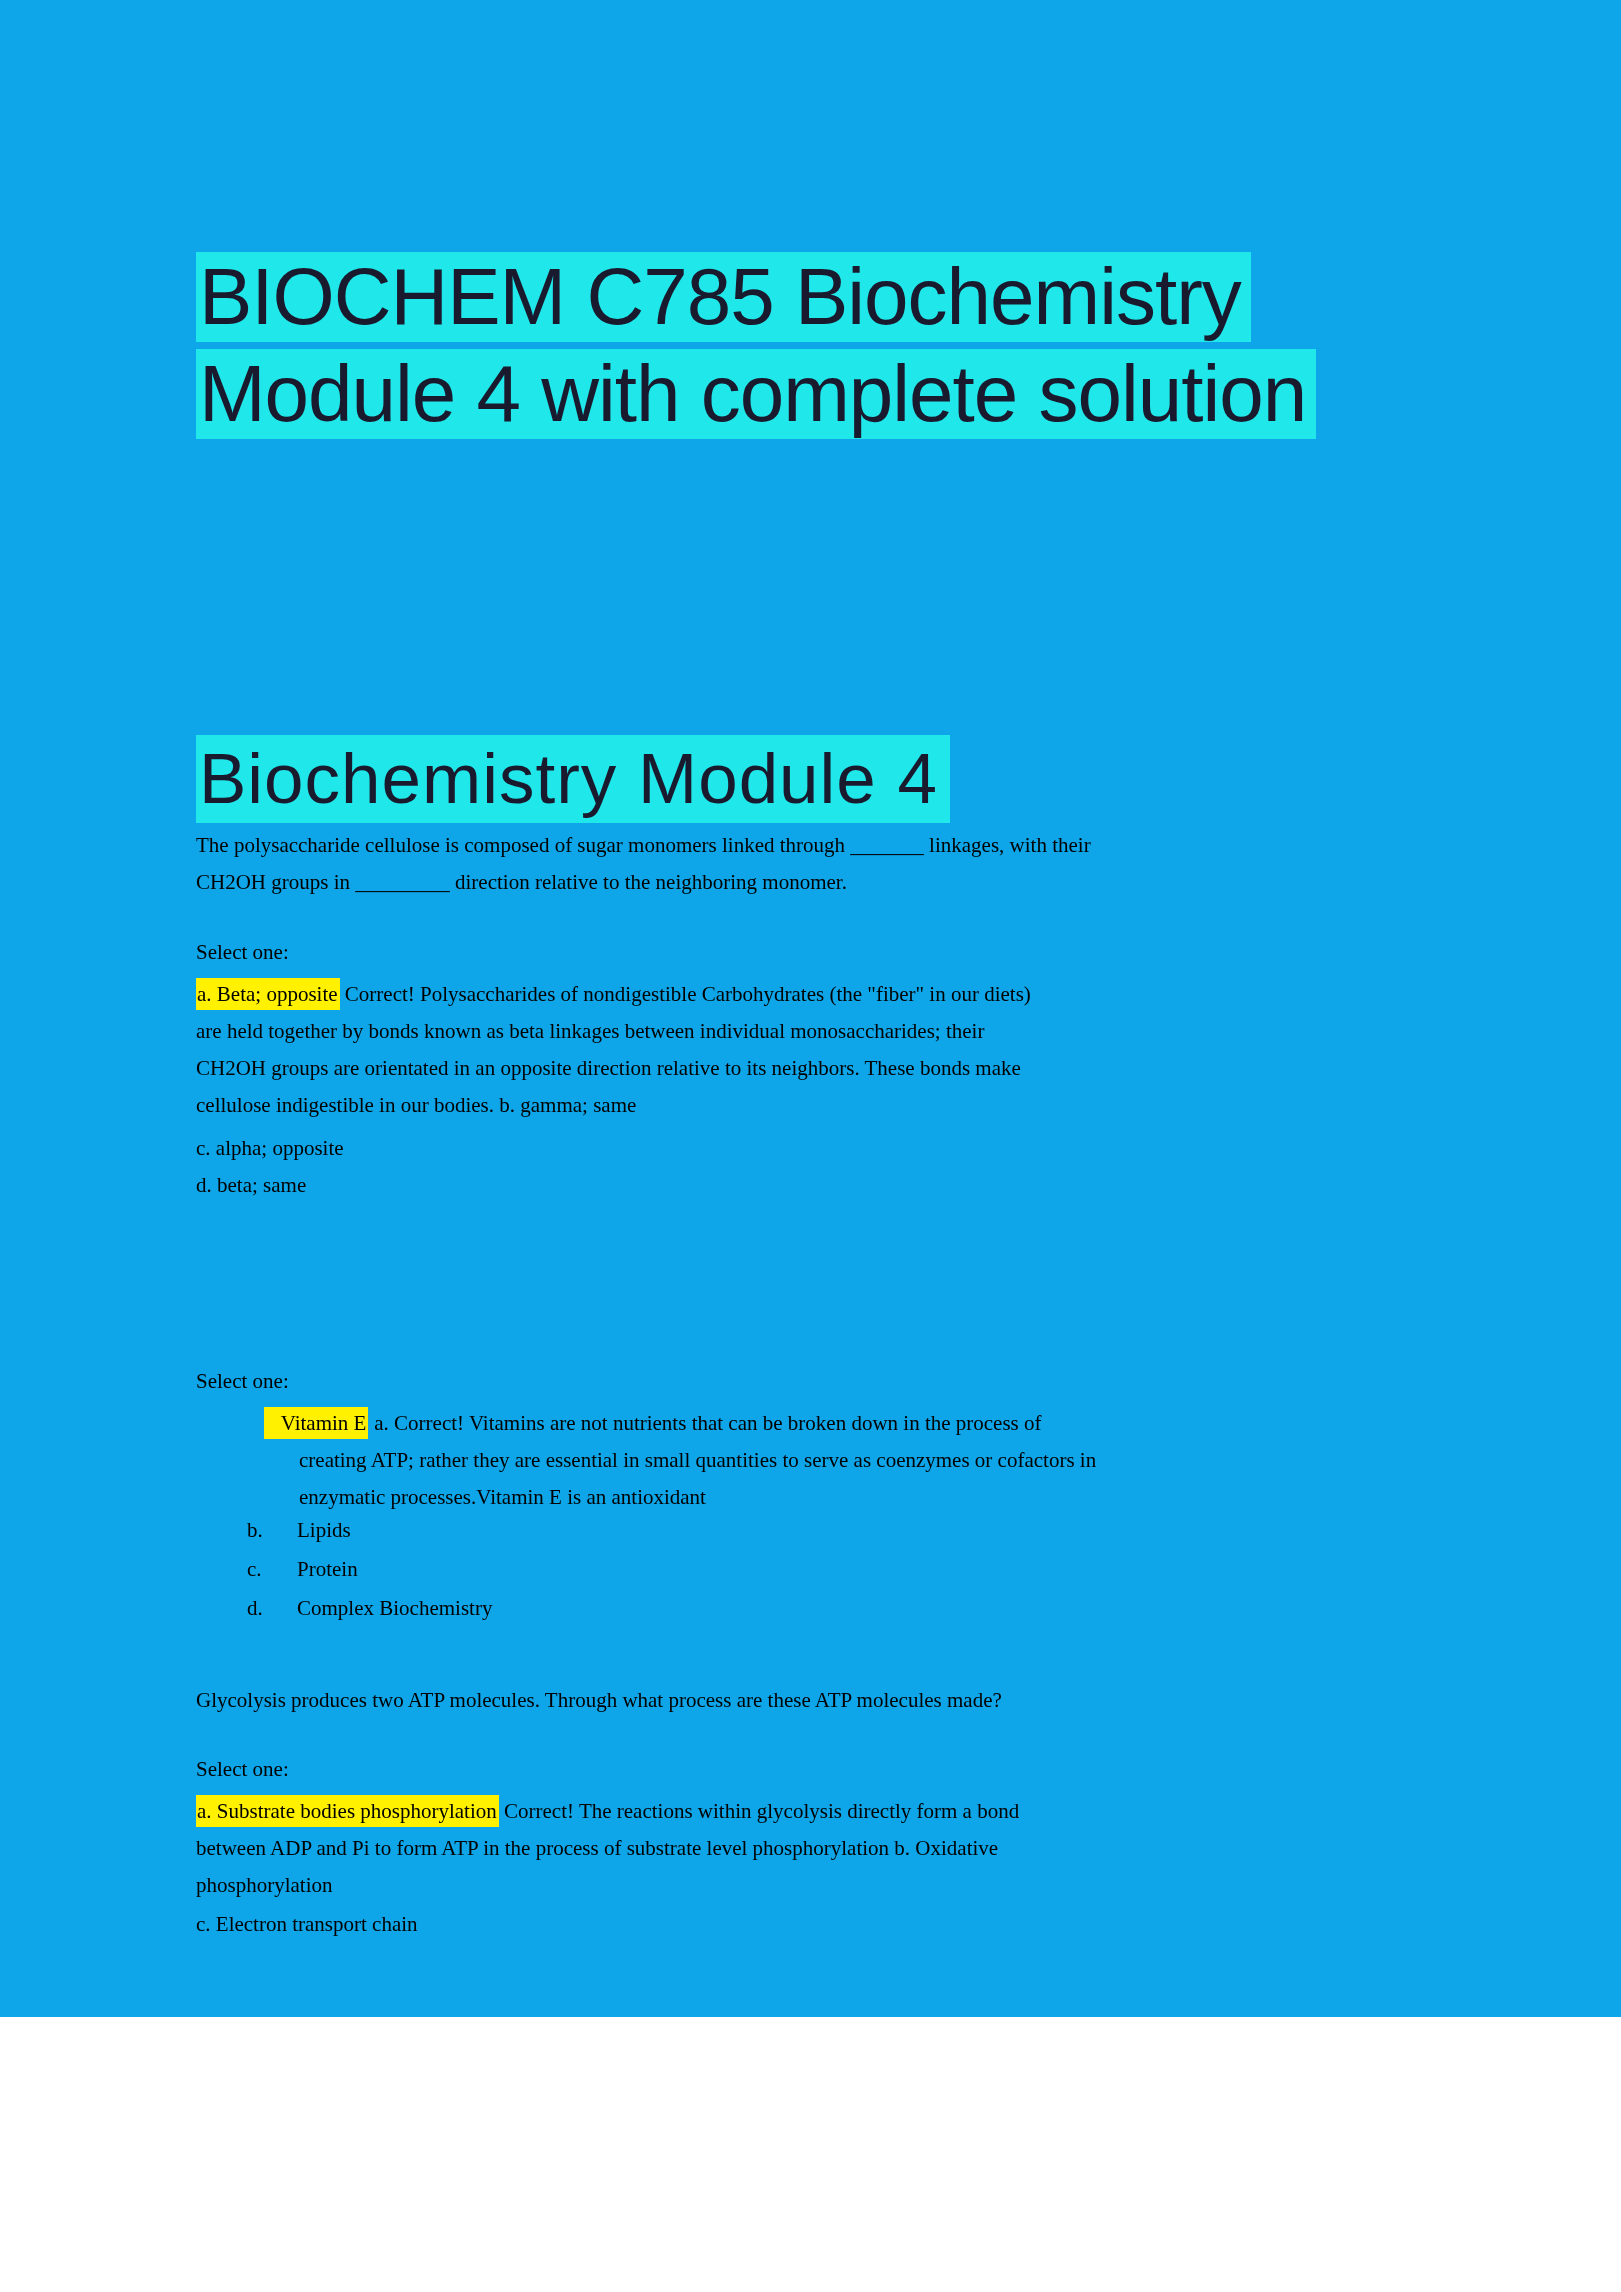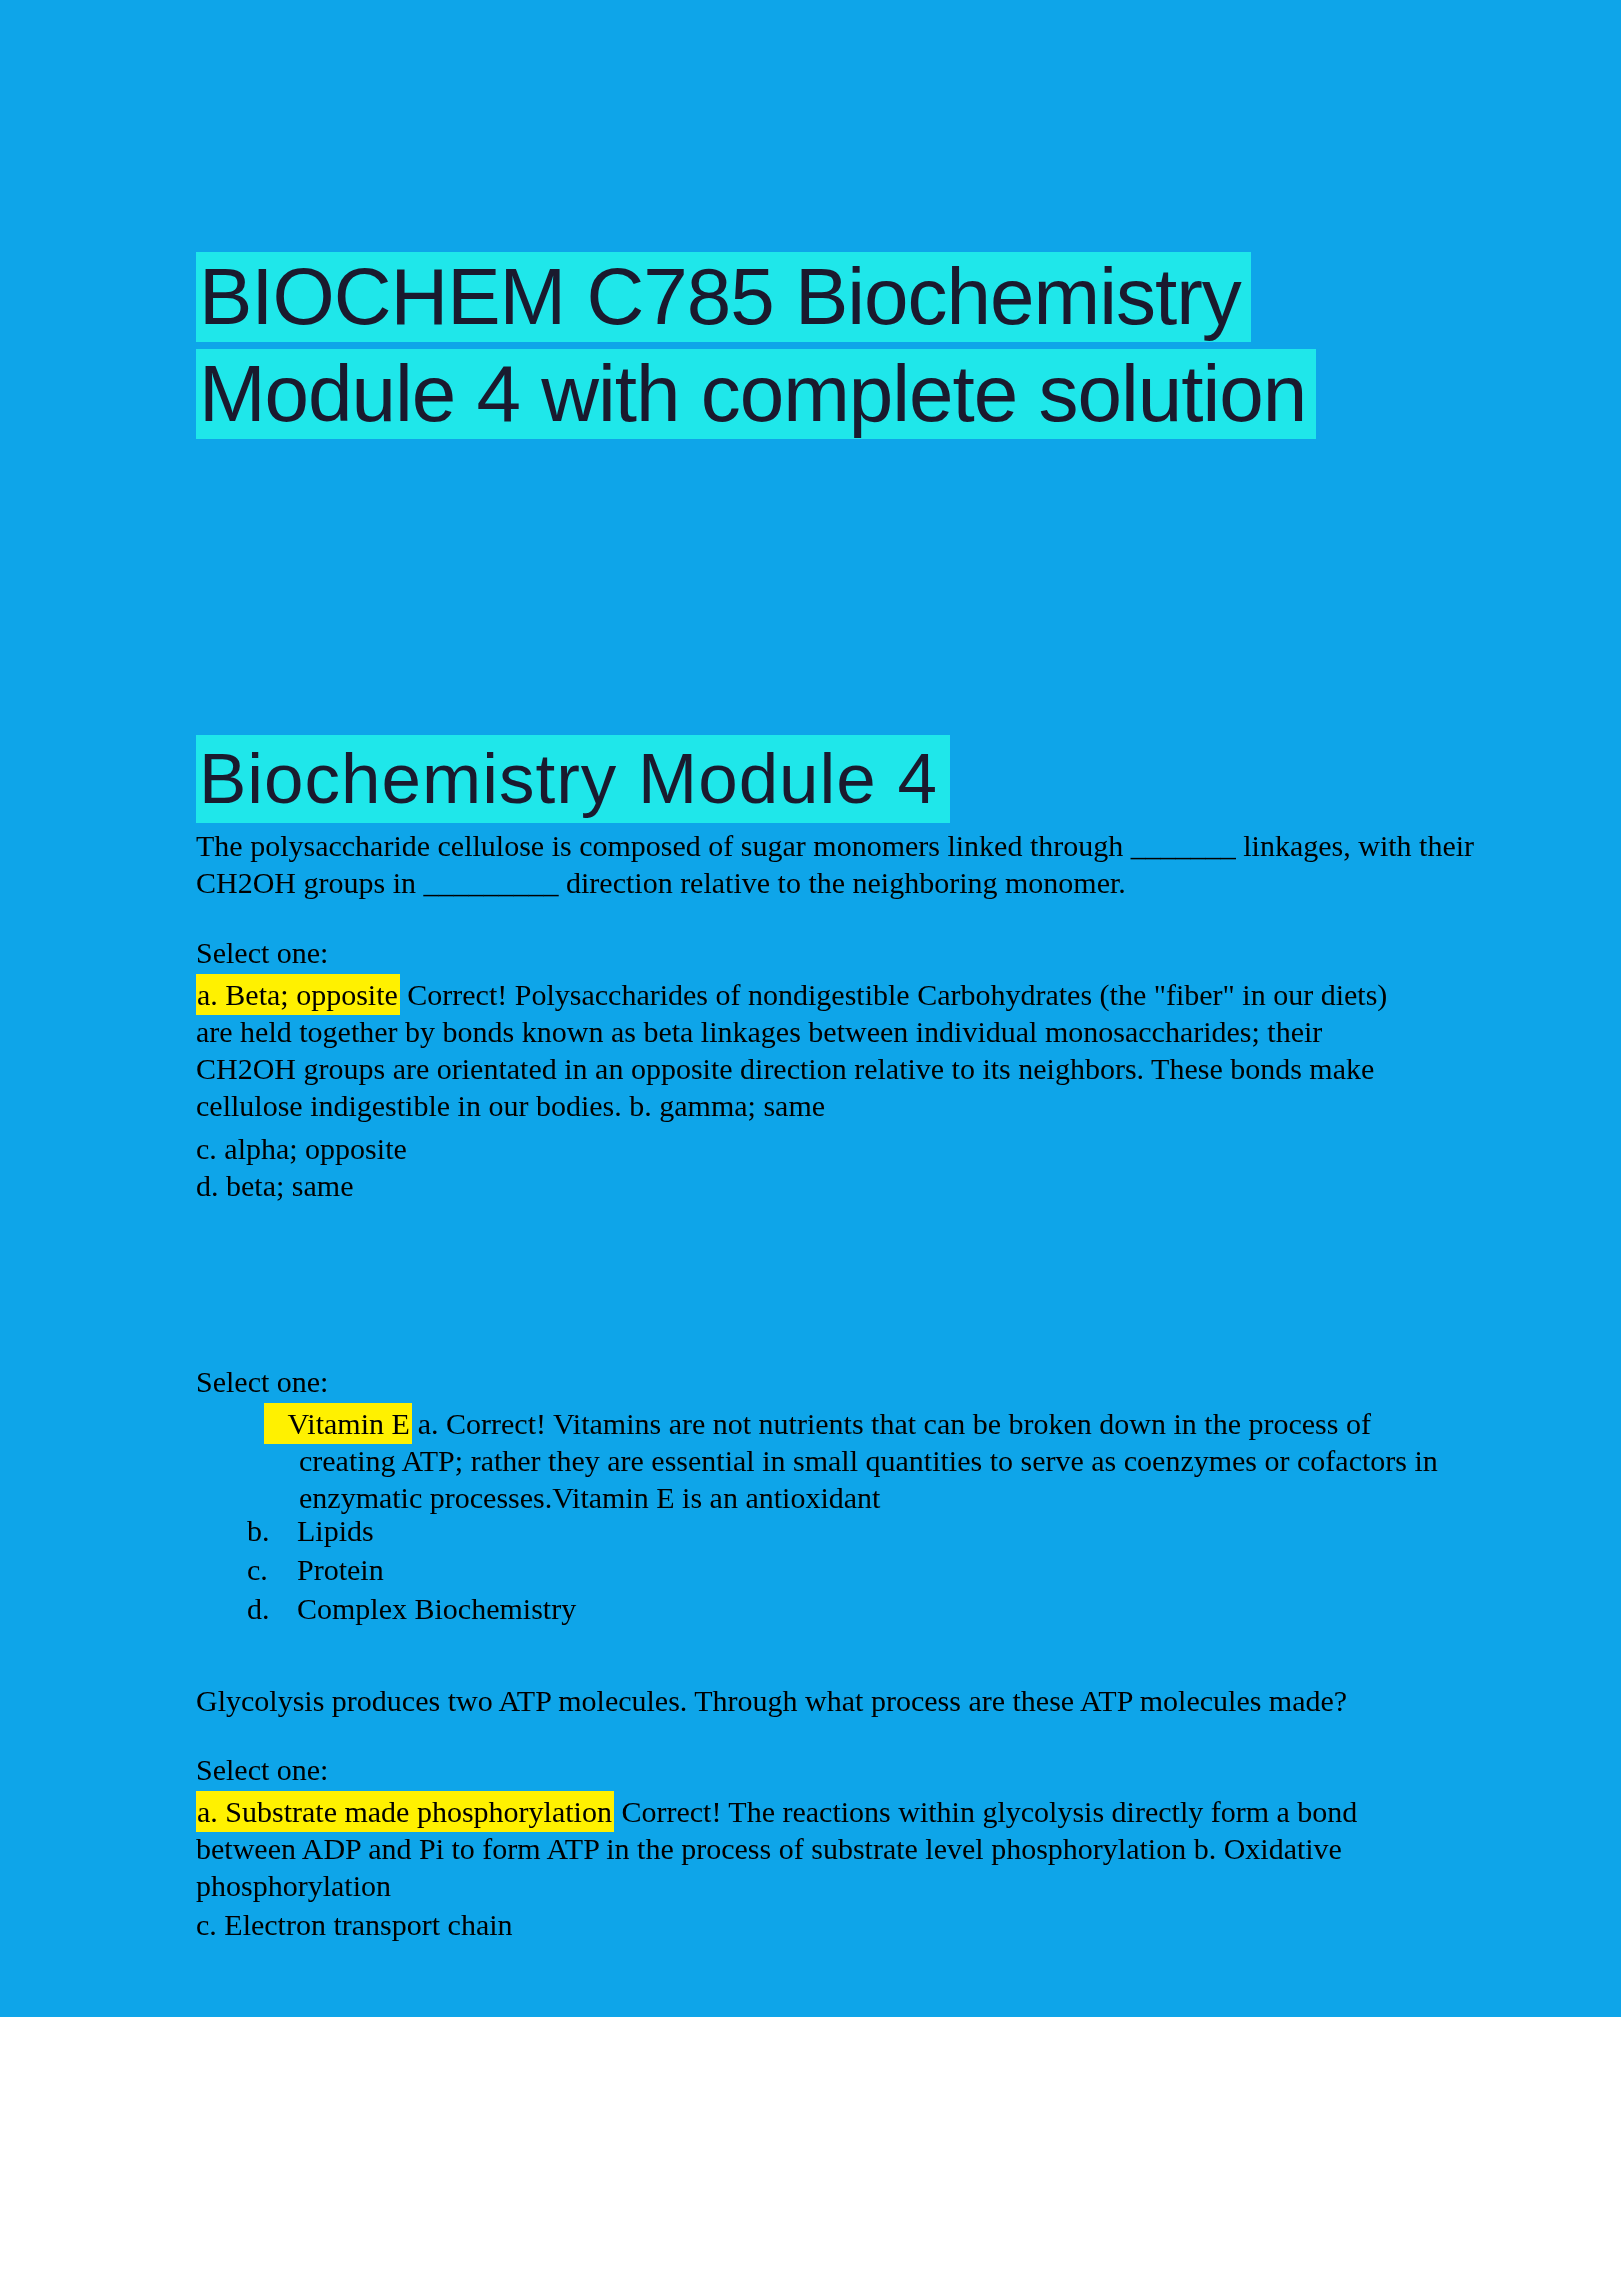--- a/index.html
+++ b/index.html
@@ -38,21 +38,21 @@
     font-family: "Liberation Sans", sans-serif;
     font-size: 71px;
     letter-spacing: 1px;
     color: #1a1a2e;
     white-space: nowrap;
   }
   .heading-line .hl-c { line-height: 88px; padding: 0 11.8px 0 2.9px; }
 
   
   .body-block {
-    font-size: 30px;
+    font-size: 21px;
     line-height: 37px;
     white-space: nowrap;
   }
   .hl-y {
     background: #fff100;
     padding: 3.9px 2px 3.9px 1px;
   }
   .q1-prompt  { top: 827px; }
   .q1-select  { top: 934px; }
   .q1-answer  { top: 976px; }
@@ -96,17 +96,17 @@
   <div class="abs body-block q2-select">Select one:</div>
   <div class="abs body-block q2-answer"><span class="hl-y">&nbsp;&nbsp;&nbsp;Vitamin E</span><span>a. Correct! Vitamins are not nutrients that can be broken down in the process of<br>creating ATP; rather they are essential in small quantities to serve as coenzymes or cofactors in<br>enzymatic processes.Vitamin E is an antioxidant</span></div>
   <div class="abs body-block q2-options">
     <div><span class="opt-letter">b.</span><span>Lipids</span></div>
     <div><span class="opt-letter">c.</span><span>Protein</span></div>
     <div><span class="opt-letter">d.</span><span>Complex Biochemistry</span></div>
   </div>
 
   <div class="abs body-block q3-prompt">Glycolysis produces two ATP molecules. Through what process are these ATP molecules made?</div>
   <div class="abs body-block q3-select">Select one:</div>
-  <div class="abs body-block q3-answer"><span class="hl-y">a. Substrate made phosphorylation</span><span> Correct! The reactions within glycolysis directly form a bond<br>between ADP and Pi to form ATP in the process of substrate level phosphorylation b. Oxidative<br>phosphorylation</span></div>
+  <div class="abs body-block q3-answer"><span class="hl-y">a. Substrate bodies phosphorylation</span><span> Correct! The reactions within glycolysis directly form a bond<br>between ADP and Pi to form ATP in the process of substrate level phosphorylation b. Oxidative<br>phosphorylation</span></div>
   <div class="abs body-block q3-option">c. Electron transport chain</div>
 
 </div>
 
 
 </body></html>

